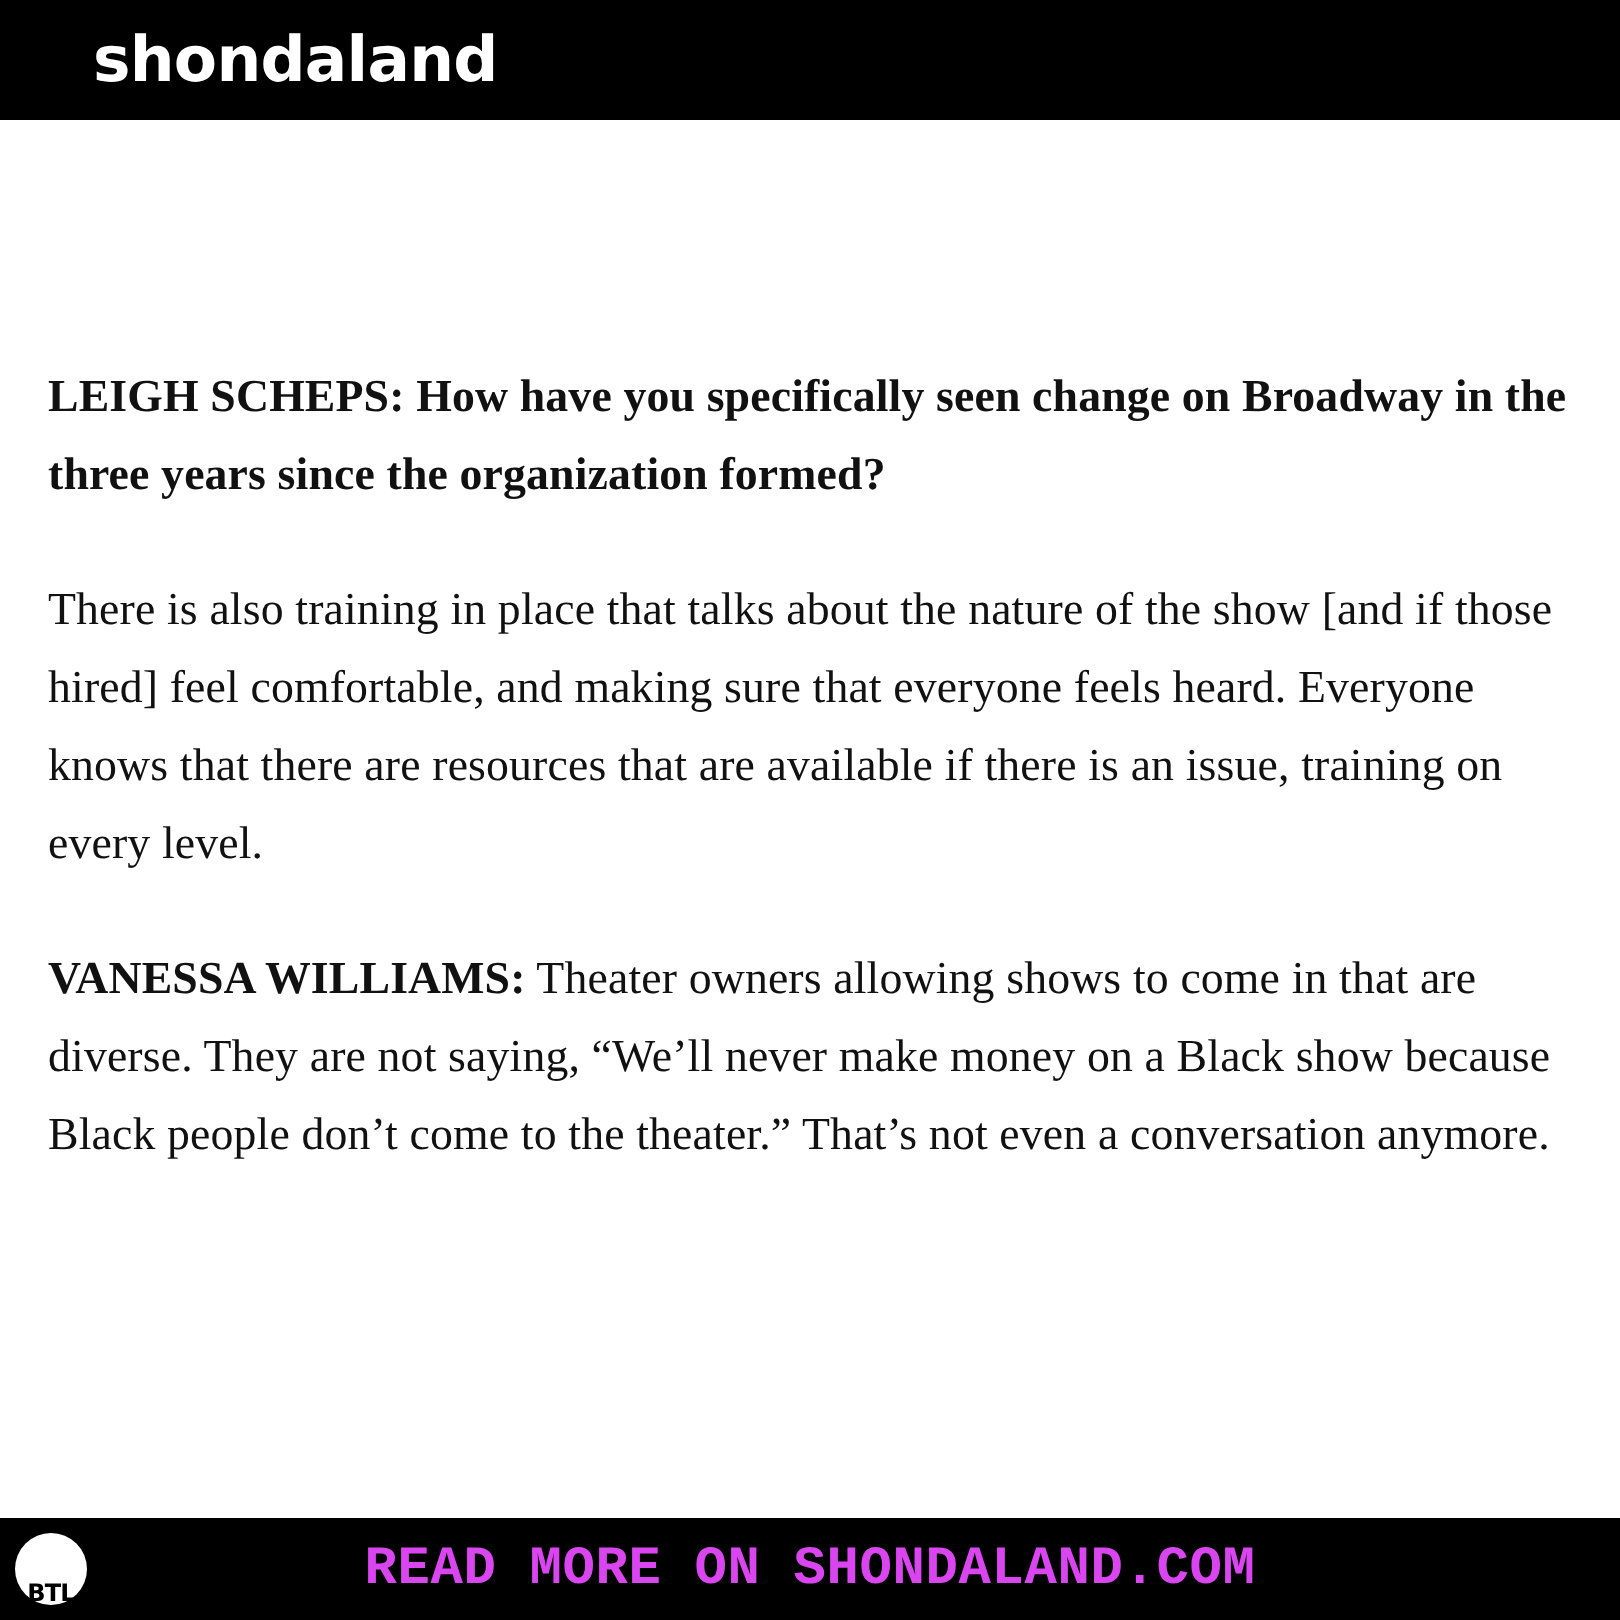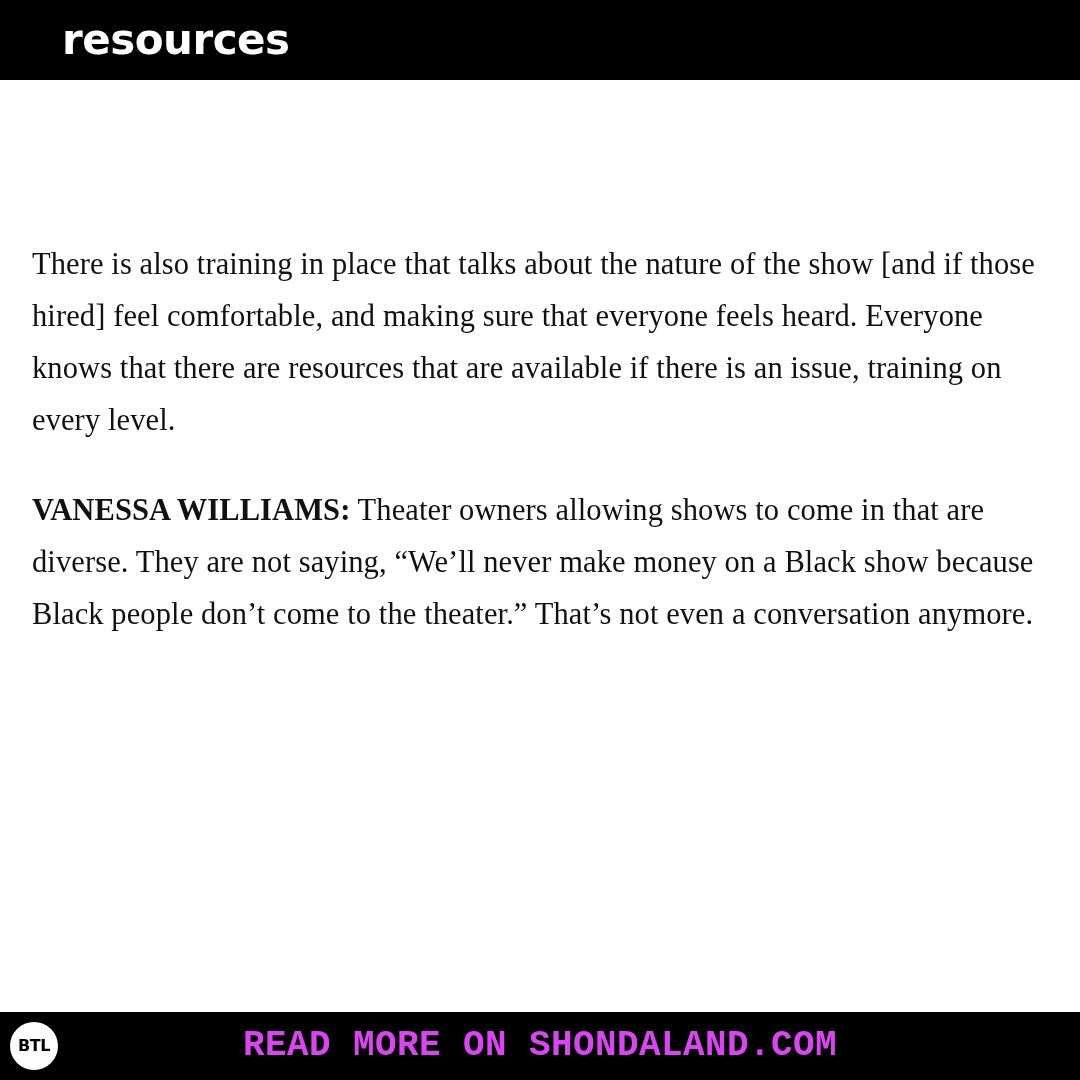--- a/index.html
+++ b/index.html
@@ -91,44 +91,45 @@
   .btl-badge {
     position: absolute;
     left: 10px;
     top: 50%;
     transform: translateY(-50%);
     width: 48px;
     height: 48px;
     border-radius: 50%;
     background: #ffffff;
     display: flex;
-    align-items: center;
+    align-items: flex-end;
     justify-content: center;
   }
   .btl-badge .btl-text {
     font-family: "DejaVu Sans", sans-serif;
     font-size: 16px;
     font-weight: bold;
     color: #000000;
     letter-spacing: -0.5px;
     line-height: 1;
   }
 </style>
 </head>
 <body>
 
 <div class="card">
 
   <div class="header">
-    <div class="brand-logo">resources</div>
+    <div class="brand-logo">shondaland</div>
   </div>
 
   <div class="content">
     <div class="article-body">
 
+      <p class="para q"><span class="speaker">LEIGH SCHEPS:</span><span> How have you specifically seen change on Broadway in the three years since the organization formed?</span></p>
 
       <p class="para"><span>There is also training in place that talks about the nature of the show [and if those hired] feel comfortable, and making sure that everyone feels heard. Everyone knows that there are resources that are available if there is an issue, training on every level.</span></p>
 
       <p class="para"><span class="speaker">VANESSA WILLIAMS:</span><span> Theater owners allowing shows to come in that are diverse. They are not saying, “We’ll never make money on a Black show because Black people don’t come to the theater.” That’s not even a conversation anymore.</span></p>
 
     </div>
   </div>
 
   <div class="footer">
     <div class="btl-badge">

